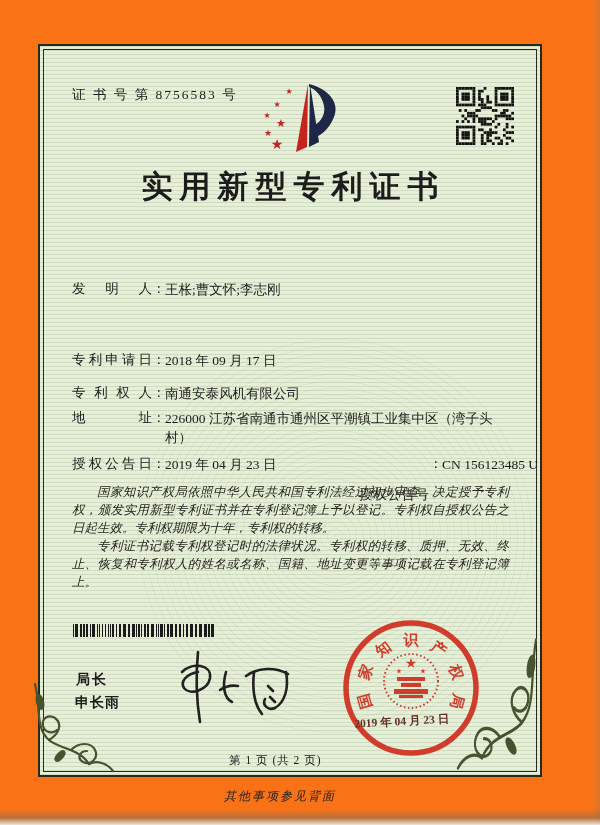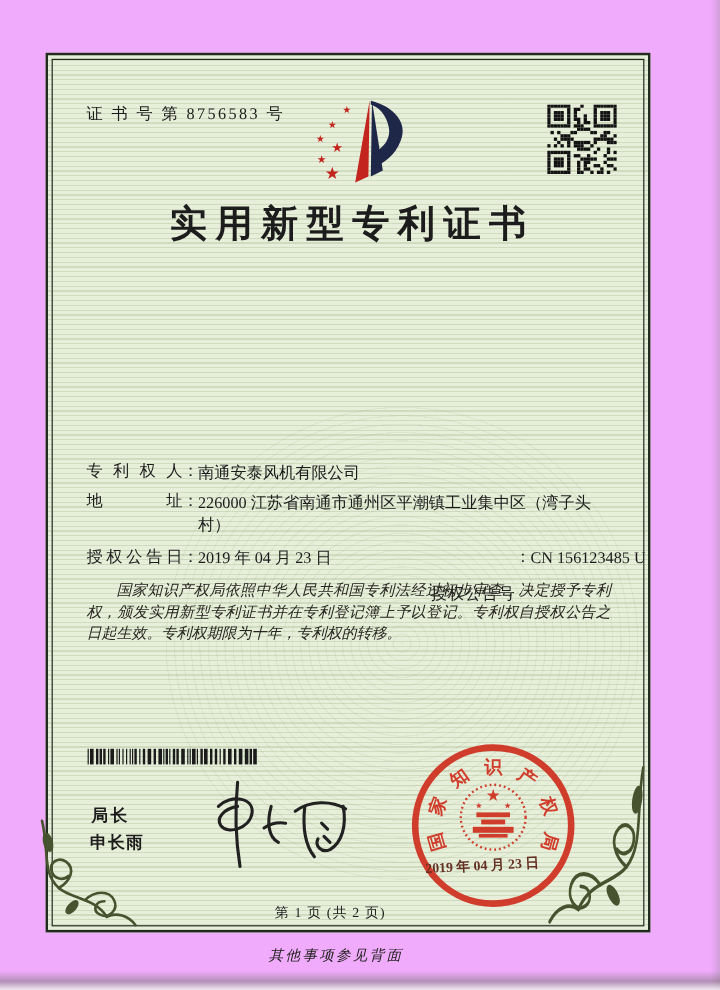--- a/index.html
+++ b/index.html
@@ -2,21 +2,21 @@
 <html lang="zh" style="--border-green: #232b20;"><head>
 <meta charset="utf-8">
 <style>
   html,body{margin:0;padding:0;}
   body{
     width:600px;height:825px;position:relative;overflow:hidden;
     background:#f5f5f1;
     font-family:"Liberation Serif","DejaVu Serif",serif;
     color:#1c1c1c;
   }
-  .paper{position:absolute;inset:0;background:#f0abfc;}
+  .paper{position:absolute;inset:0;background:#f97316;}
   
   .cert-box{
     position:absolute;left:38px;top:44px;width:504px;height:733px;
     border:2.5px solid var(--border-green,#232b20);
     background:
       repeating-linear-gradient(0deg, rgba(146,170,118,.28) 0 1px, rgba(146,170,118,0) 1px 4px),
       #e7eeda;
     box-sizing:border-box;
   }
   .cert-box::before{
@@ -299,36 +299,43 @@
       <rect x="9" y="20" width="1" height="1" fill="#111"></rect>
       <rect x="10" y="20" width="1" height="1" fill="#111"></rect>
       <rect x="13" y="20" width="1" height="1" fill="#111"></rect>
       <rect x="15" y="20" width="1" height="1" fill="#111"></rect>
       <rect x="16" y="20" width="1" height="1" fill="#111"></rect>
       <rect x="18" y="20" width="1" height="1" fill="#111"></rect>
     </svg>
 
   <div class="title">实用新型专利证书</div>
 
+  <div class="row" style="top:280px">
+    <span class="lbl">发明人</span><span class="colon">：</span><span class="val">王枨;曹文怀;李志刚</span>
+  </div>
+  <div class="row" style="top:351px">
+    <span class="lbl">专利申请日</span><span class="colon">：</span><span class="val">2018 年 09 月 17 日</span>
+  </div>
   <div class="row" style="top:384px">
     <span class="lbl">专利权人</span><span class="colon">：</span><span class="val">南通安泰风机有限公司</span>
   </div>
   <div class="row" style="top:409px">
     <span class="lbl">地址</span><span class="colon">：</span><span class="val">226000 江苏省南通市通州区平潮镇工业集中区（湾子头
 村）</span>
   </div>
   <div class="row" style="top:455px">
     <span class="lbl">授权公告日</span><span class="colon">：</span><span class="val">2019 年 04 月 23 日</span>
     <span class="row2">
       <span class="lbl">授权公告号</span><span class="colon">：</span><span class="val">CN 156123485 U</span>
     </span>
   </div>
 
   <div class="paras">
     <p>国家知识产权局依照中华人民共和国专利法经过初步审查，决定授予专利权，颁发实用新型专利证书并在专利登记簿上予以登记。专利权自授权公告之日起生效。专利权期限为十年，专利权的转移。</p>
+    <p>专利证书记载专利权登记时的法律状况。专利权的转移、质押、无效、终止、恢复和专利权人的姓名或名称、国籍、地址变更等事项记载在专利登记簿上。</p>
   </div>
 
   <div class="barcode" id="barcode">
       <div class="bar" style="width: 1px;"></div>
       <div class="gap" style="width: 1px;"></div>
       <div class="bar" style="width: 3px;"></div>
       <div class="gap" style="width: 2px;"></div>
       <div class="bar" style="width: 2px;"></div>
       <div class="gap" style="width: 1px;"></div>
       <div class="bar" style="width: 2px;"></div>

